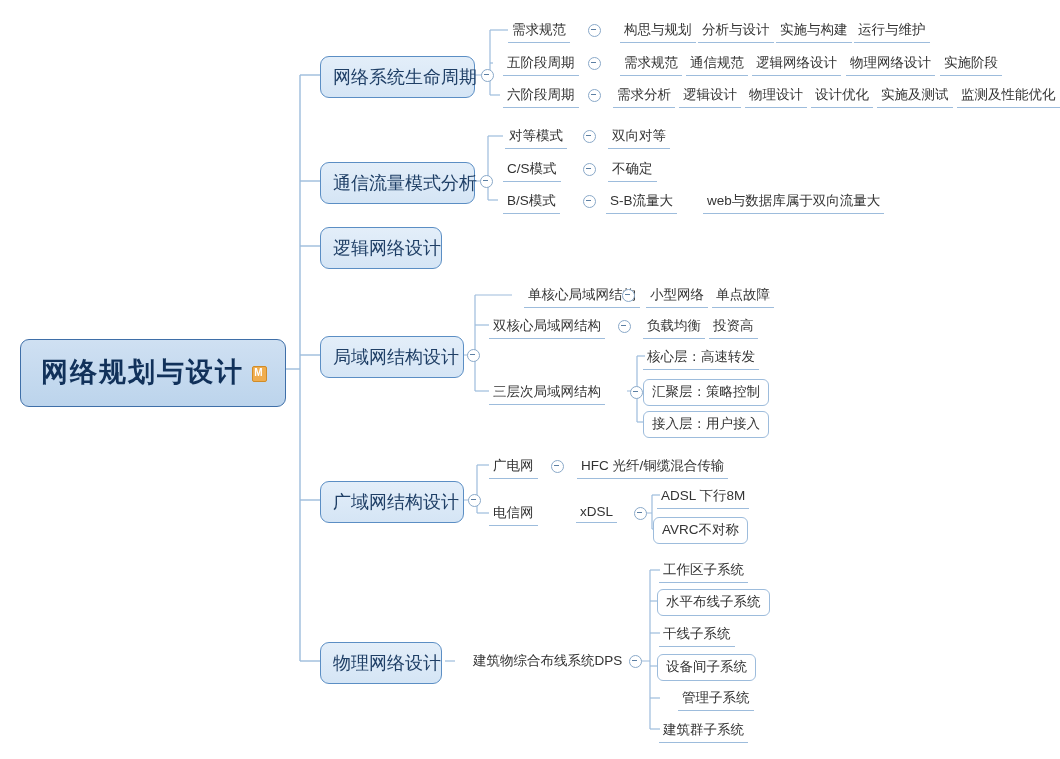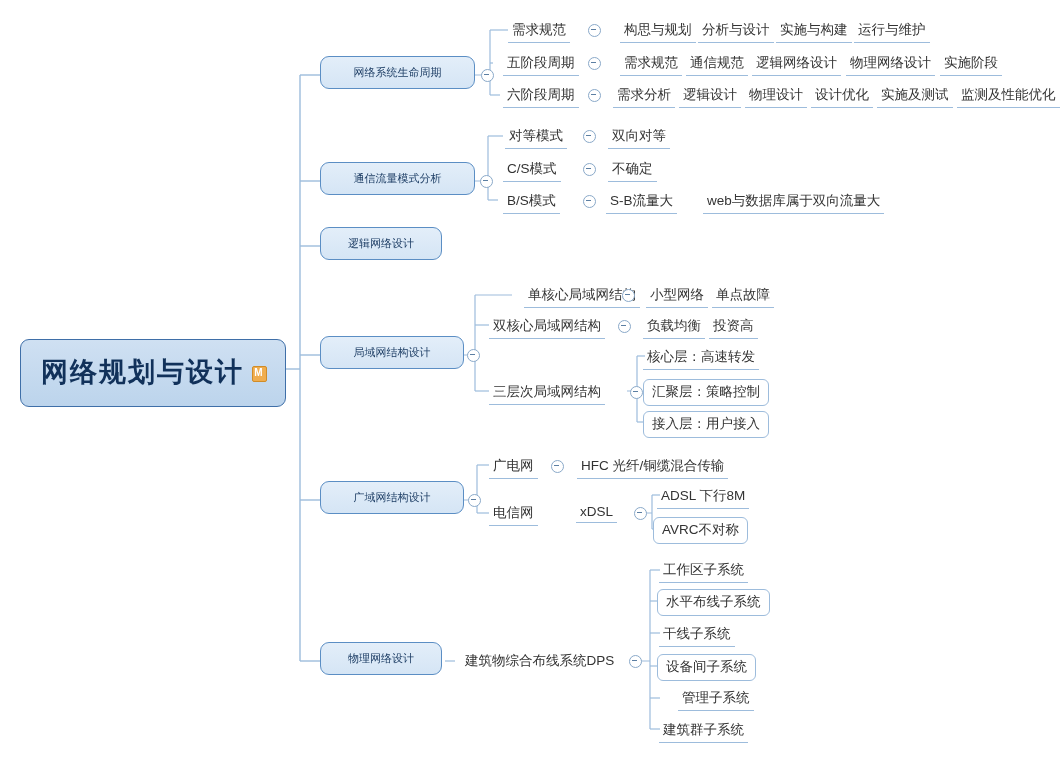--- a/index.html
+++ b/index.html
@@ -33,33 +33,33 @@
     font-size:10px;line-height:12px;text-align:center;color:#fff;font-weight:bold;
     position:relative;top:2px;
   }
 
   
   .l1{
     background:linear-gradient(180deg,#e3eef9 0%,#d5e5f5 100%);
     border:1px solid #5b8ec4;
     border-radius:9px;
     color:#1f3f66;
-    font-size:11px;
+    font-size:18px;
     padding:8px 12px;
     text-align:center;
   }
 
   
   .leaf{
     color:#333333;
     font-size:13.5px;
     padding:2px 4px 3px 4px;
     border-bottom:1px solid #9dbcdc;
   }
-  .leaf.nb{border-bottom:none;}
+  .leaf.nb{border-bottom:none;margin-left:8px;}
   .leaf.boxed{
     border:1px solid #9dbcdc;border-radius:6px;padding:3px 8px 4px 8px;background:#fff;
   }
 
   
   .toggle{
     position:absolute;width:11px;height:11px;border:1px solid #8aa9c9;border-radius:50%;
     background:#ffffff;
   }
   .toggle:before{

